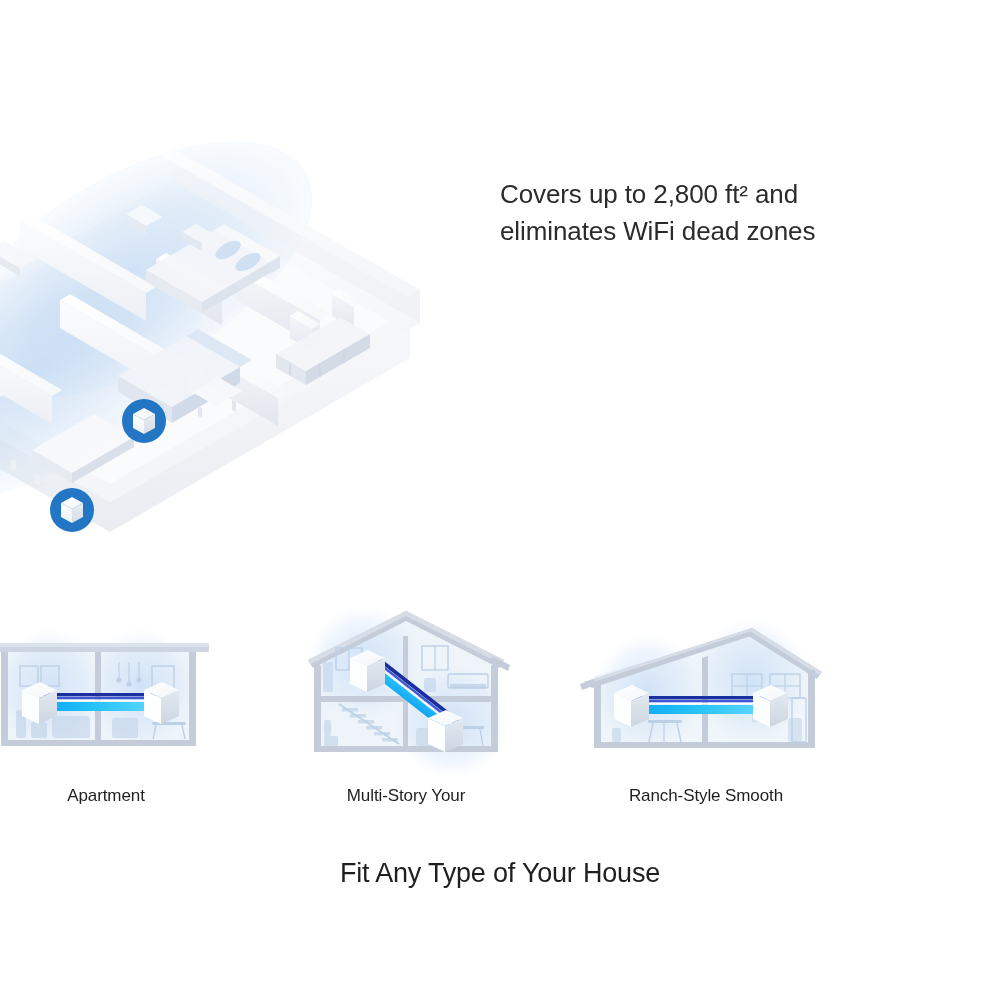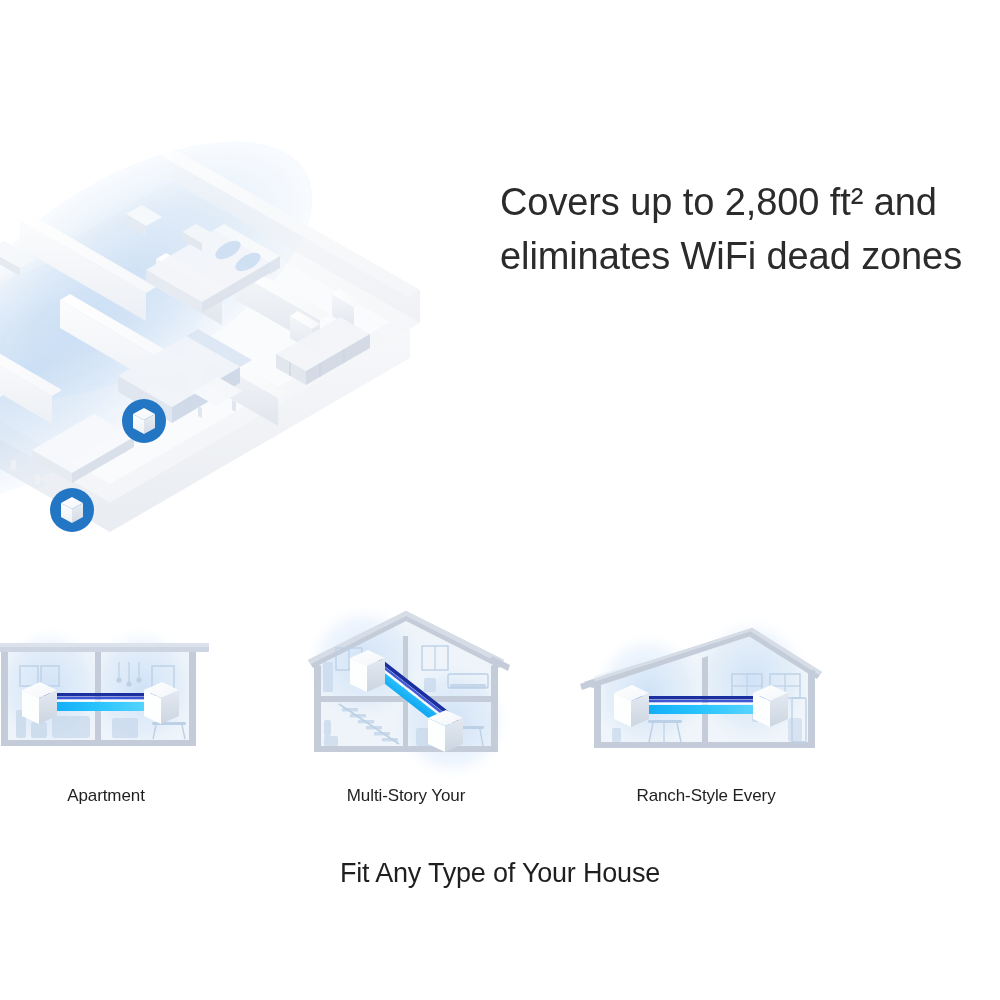--- a/index.html
+++ b/index.html
@@ -28,21 +28,21 @@
     margin:0;
     font-size:49px;
     line-height:1.18;
     font-weight:700;
     letter-spacing:-0.4px;
     color:#000000;
     white-space:pre-line;
   }
   .hero-sub{
     margin:30px 0 0 0;
-    font-size:38px;
+    font-size:26px;
     line-height:1.42;
     font-weight:300;
     color:#2b2b2b;
     letter-spacing:-0.1px;
     white-space:pre-line;
   }
 
   
   .types{
     position:absolute;left:0;top:600px;width:812px;height:240px;
@@ -528,20 +528,20 @@
             <path d="M75,101 L93,93 L93,119 L75,127 Z" fill="url(#cubeRightR)"></path>
           </g>
 
           <g>
             <path d="M197,93 L215,85 L232,93 L214,101 Z" fill="url(#cubeTopR)"></path>
             <path d="M197,93 L214,101 L214,127 L197,119 Z" fill="#fdfefe"></path>
             <path d="M214,101 L232,93 L232,119 L214,127 Z" fill="url(#cubeRightR)"></path>
           </g>
         </svg>
       </div>
-      <div class="type-label">Ranch-Style Every</div>
+      <div class="type-label">Ranch-Style Smooth</div>
     </div>
 
   </section>
 
   <div class="footer-caption">Fit Any Type of Your House</div>
 
 </div>
 
 </body></html>

